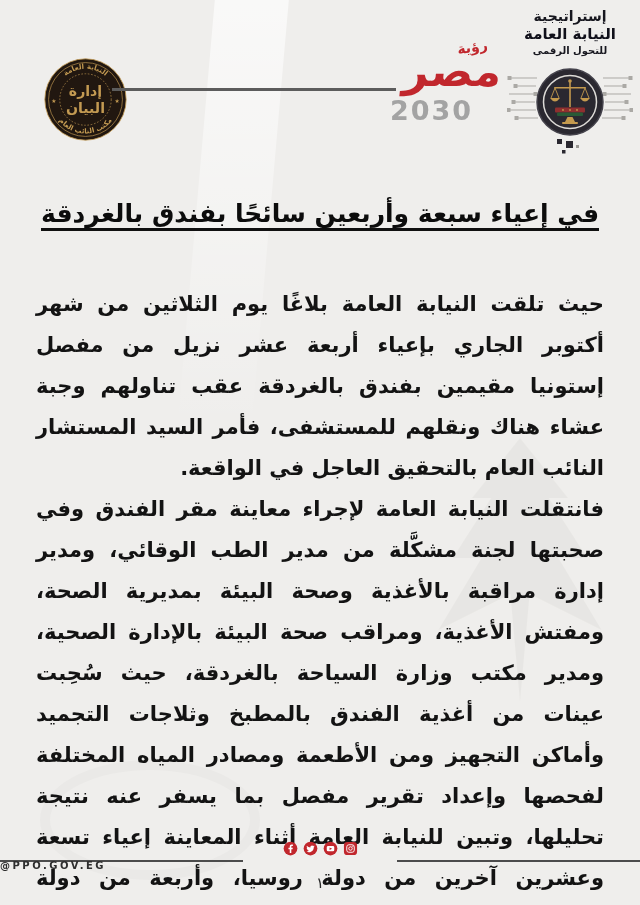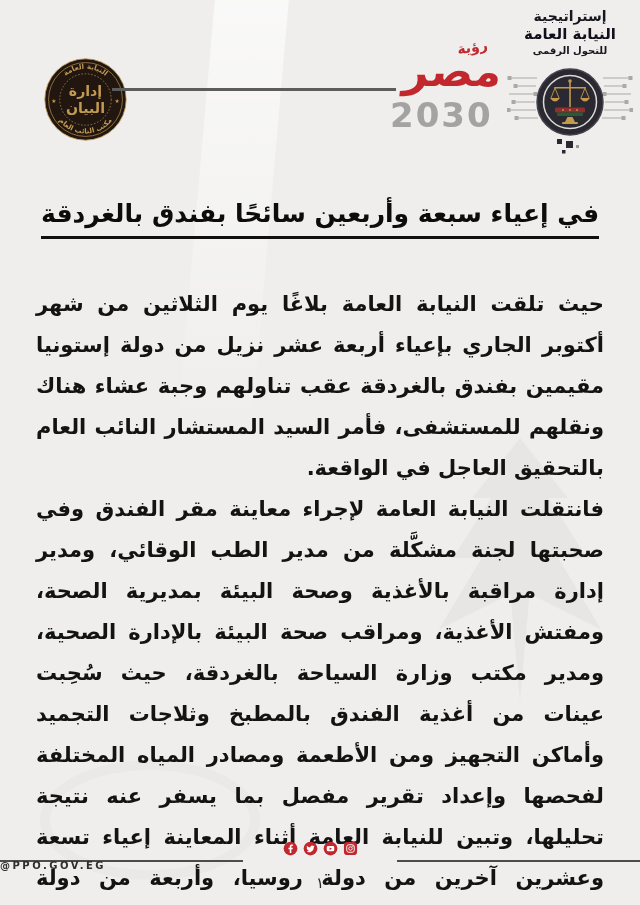--- a/index.html
+++ b/index.html
@@ -16,31 +16,31 @@
   .wm-eagle{position:absolute;top:420px;left:400px;width:240px;height:300px;opacity:.05;pointer-events:none;}
   .wm-arc{position:absolute;top:760px;left:40px;width:220px;height:120px;border-radius:50%;
     border:10px solid #8a8578;opacity:.04;pointer-events:none;}
   
   .seal{position:absolute;left:44px;top:58px;width:83px;height:83px;}
   .hdr-line{position:absolute;left:112px;top:88px;width:284px;height:2.5px;background:#5c5c5c;}
   .egypt2030{position:absolute;left:390px;top:42px;width:114px;height:86px;}
   .ruya{position:absolute;right:16px;top:-3px;color:#c1272d;font-weight:bold;font-size:14px;transform:rotate(-9deg);}
   .misr{position:absolute;right:4px;top:9px;color:#c1272d;font-weight:bold;font-size:42px;line-height:1;
         transform:skewX(-6deg) scaleX(1.05);}
-  .year2030{position:absolute;left:0;top:53px;color:#a3a3a3;font-weight:bold;font-size:34px;letter-spacing:2px;}
+  .year2030{position:absolute;left:0;top:53px;color:#a3a3a3;font-weight:bold;font-size:27px;letter-spacing:2px;}
   .strategy{position:absolute;left:502px;top:8px;width:136px;text-align:center;direction:rtl;}
   .strategy .s1{font-size:14px;font-weight:bold;color:#17171f;}
   .strategy .s2{font-size:15px;font-weight:bold;color:#10101a;margin-top:1px;}
   .strategy .s3{font-size:10px;font-weight:bold;color:#17171f;margin-top:2px;}
   .strategy svg{margin-top:2px;}
   
   .title-block{position:absolute;top:170px;left:0;width:100%;text-align:center;direction:rtl;}
   .title-l1{font-size:29px;font-weight:bold;color:#0c0c0c;}
   .title-l2{display:inline-block;margin-top:10px;font-size:25px;font-weight:bold;color:#0c0c0c;
-            border-bottom:3px solid #101010;padding-bottom:8px;}
+            border-bottom:3px solid #101010;}
   
   .body-text{position:absolute;top:284px;right:36px;left:36px;direction:rtl;}
   .body-text p{margin:0;font-size:21px;font-weight:bold;line-height:41px;color:#131313;
                text-align:justify;text-align-last:right;}
   
   .f-line{position:absolute;top:860px;height:2px;background:#4c4c4c;}
   .f-line.left{left:0;width:243px;}
   .f-line.right{left:397px;width:243px;}
   .social-row{position:absolute;top:841px;left:0;width:100%;display:flex;justify-content:center;gap:5px;}
   .social-row .ic{width:15px;height:15px;display:block;}
@@ -147,21 +147,21 @@
       <rect x="55" y="92" width="3.5" height="3.5" fill="#2a2830"></rect>
     </svg>
   </div>
 
   <div class="title-block">
     <br>
     <div class="title-l2">في إعياء سبعة وأربعين سائحًا بفندق بالغردقة</div>
   </div>
 
   <div class="body-text">
-    <p>حيث تلقت النيابة العامة بلاغًا يوم الثلاثين من شهر أكتوبر الجاري بإعياء أربعة عشر نزيل من دولة إستونيا مقيمين بفندق بالغردقة عقب تناولهم وجبة عشاء هناك ونقلهم للمستشفى، فأمر السيد المستشار النائب العام بالتحقيق العاجل في الواقعة.</p>
+    <p>حيث تلقت النيابة العامة بلاغًا يوم الثلاثين من شهر أكتوبر الجاري بإعياء أربعة عشر نزيل من مفصل إستونيا مقيمين بفندق بالغردقة عقب تناولهم وجبة عشاء هناك ونقلهم للمستشفى، فأمر السيد المستشار النائب العام بالتحقيق العاجل في الواقعة.</p>
     <p>فانتقلت النيابة العامة لإجراء معاينة مقر الفندق وفي صحبتها لجنة مشكَّلة من مدير الطب الوقائي، ومدير إدارة مراقبة بالأغذية وصحة البيئة بمديرية الصحة، ومفتش الأغذية، ومراقب صحة البيئة بالإدارة الصحية، ومدير مكتب وزارة السياحة بالغردقة، حيث سُحِبت عينات من أغذية الفندق بالمطبخ وثلاجات التجميد وأماكن التجهيز ومن الأطعمة ومصادر المياه المختلفة لفحصها وإعداد تقرير مفصل بما يسفر عنه نتيجة تحليلها، وتبين للنيابة العامة أثناء المعاينة إعياء تسعة وعشرين آخرين من دولة روسيا، وأربعة من دولة التشيك وتوجههم للمستشفى لتلقي العلاج.</p>
   </div>
 
   <div class="f-line left"></div>
   <div class="f-line right"></div>
 
   <div class="social-row">
     <svg class="ic" viewBox="0 0 24 24">
       <circle cx="12" cy="12" r="11" fill="#c1272d"></circle>
       <path d="M13.3 19v-6h2l.4-2.4h-2.4V9.1c0-.7.3-1.3 1.3-1.3h1.2V5.7c-.3 0-1-.1-1.9-.1-1.9 0-3.1 1.1-3.1 3.2v1.8H8.7V13h2.1v6z" fill="#fff"></path>

